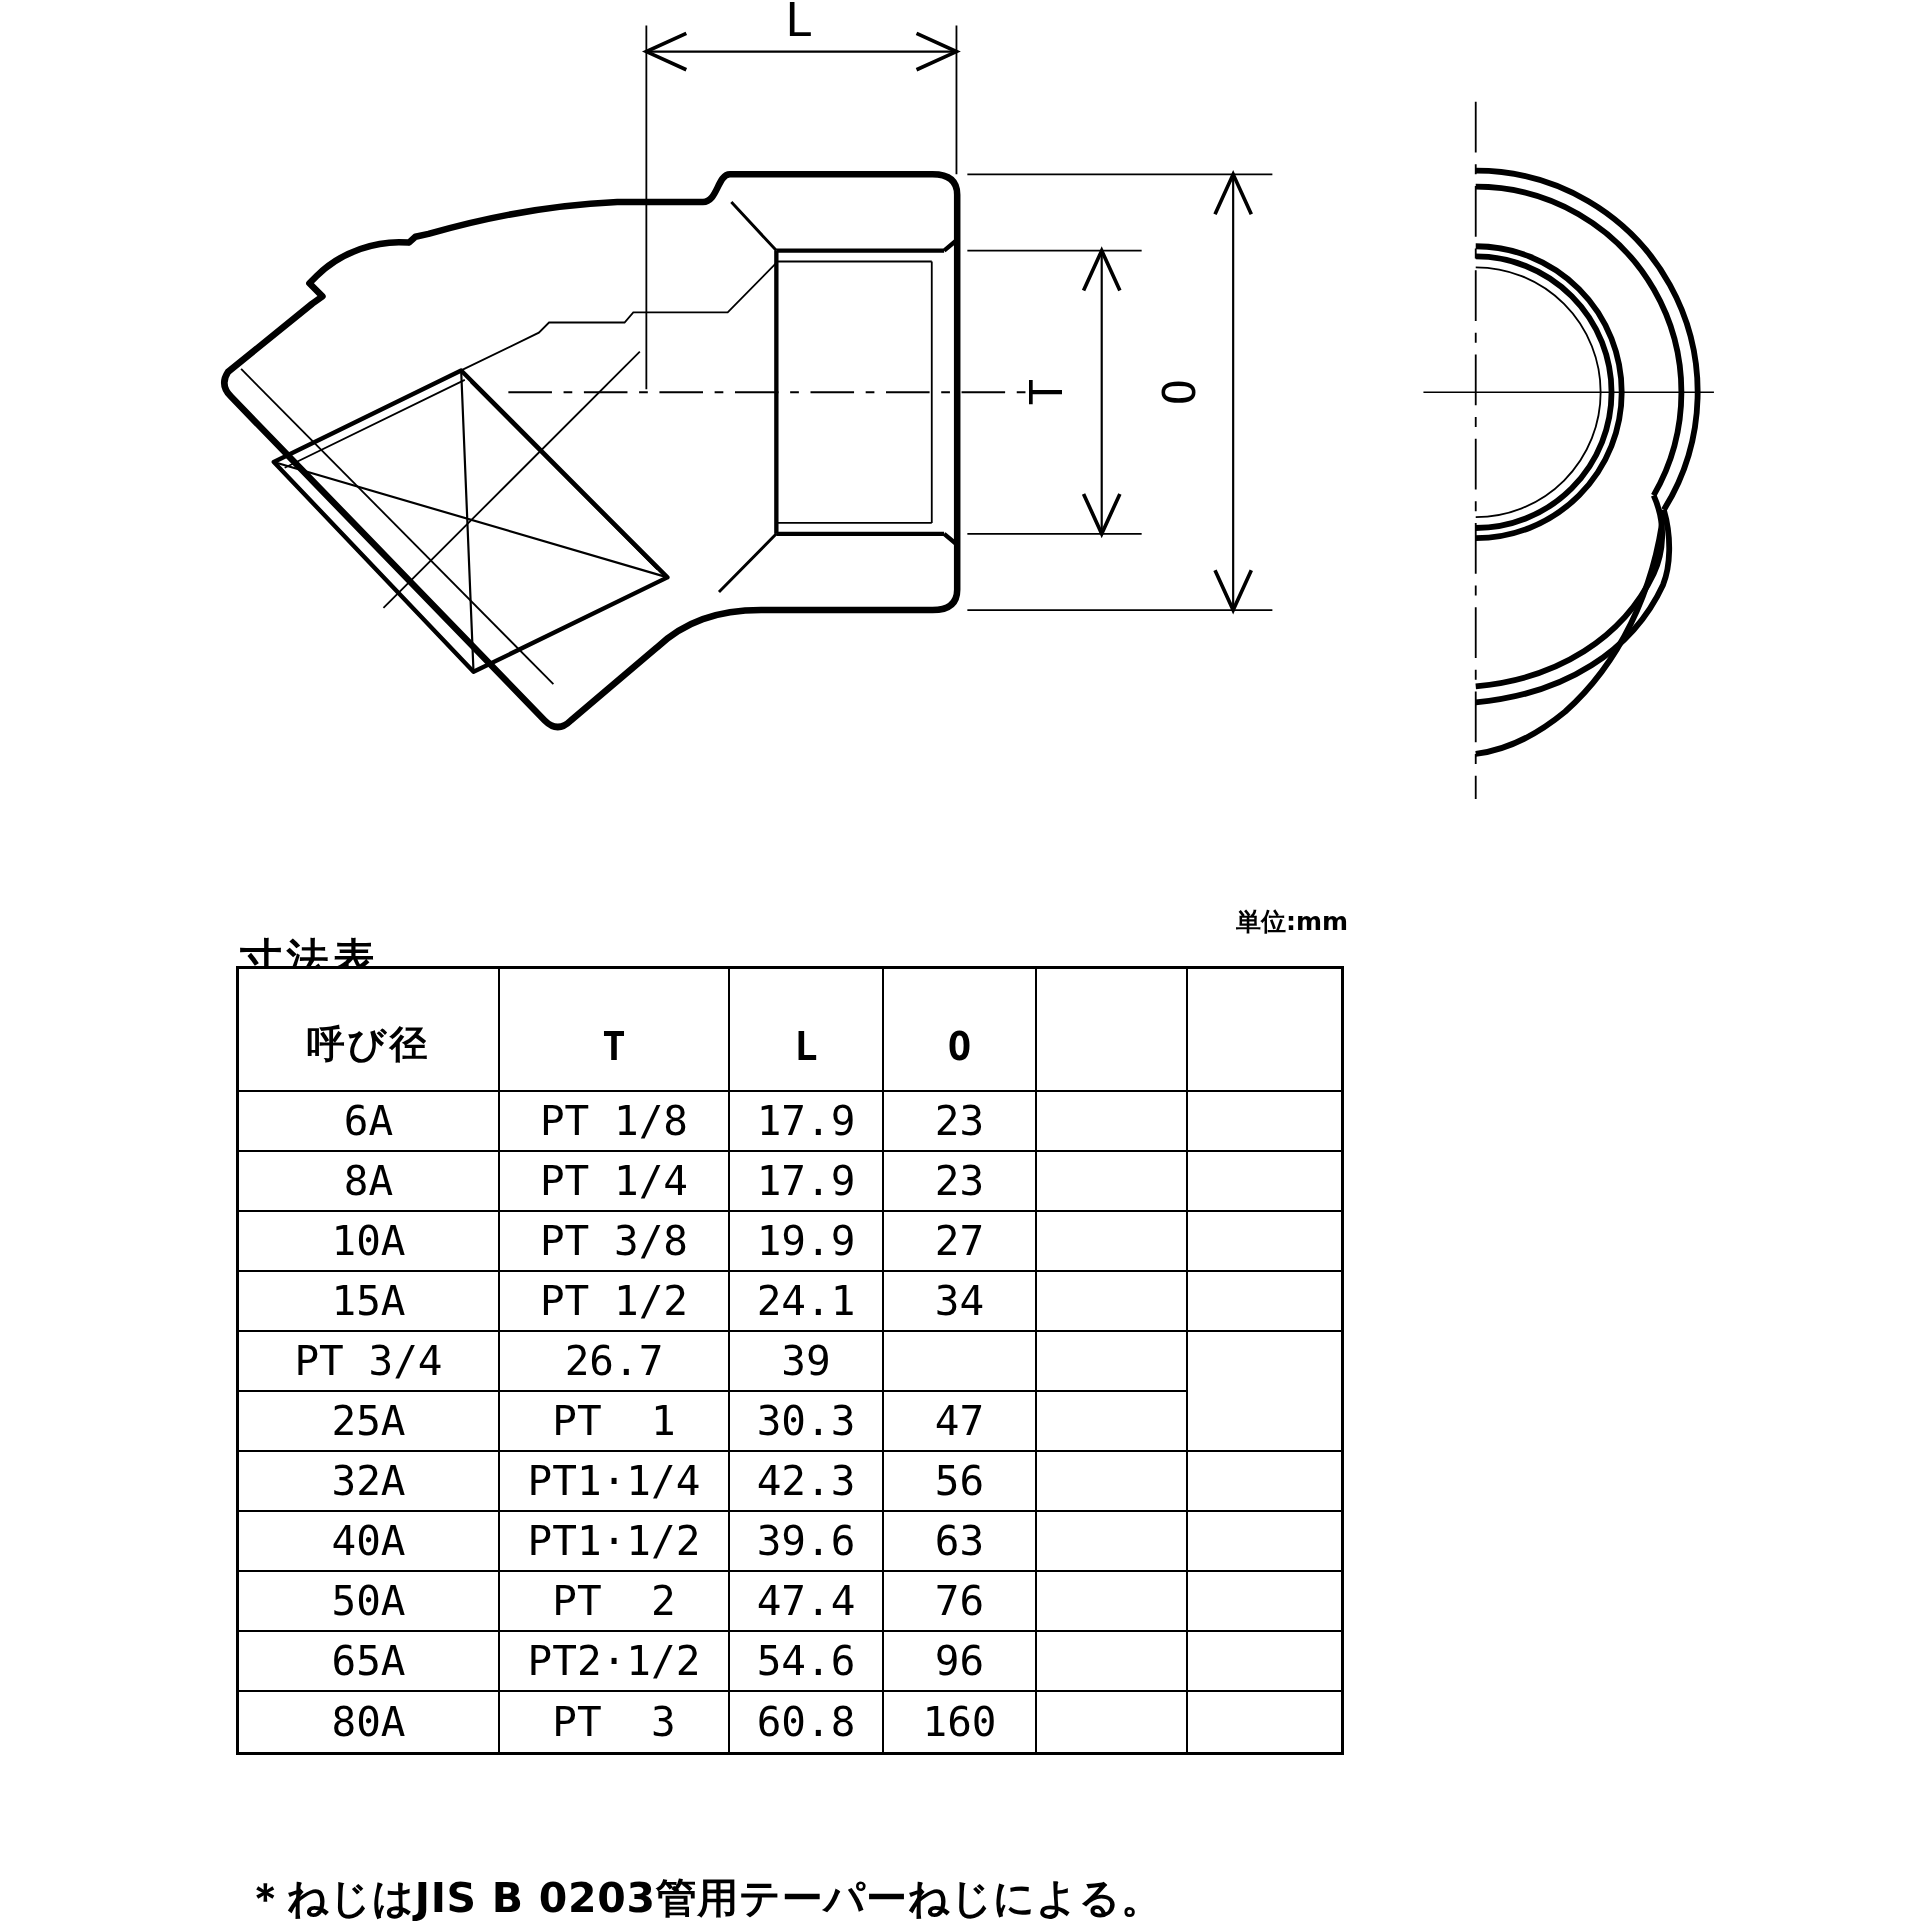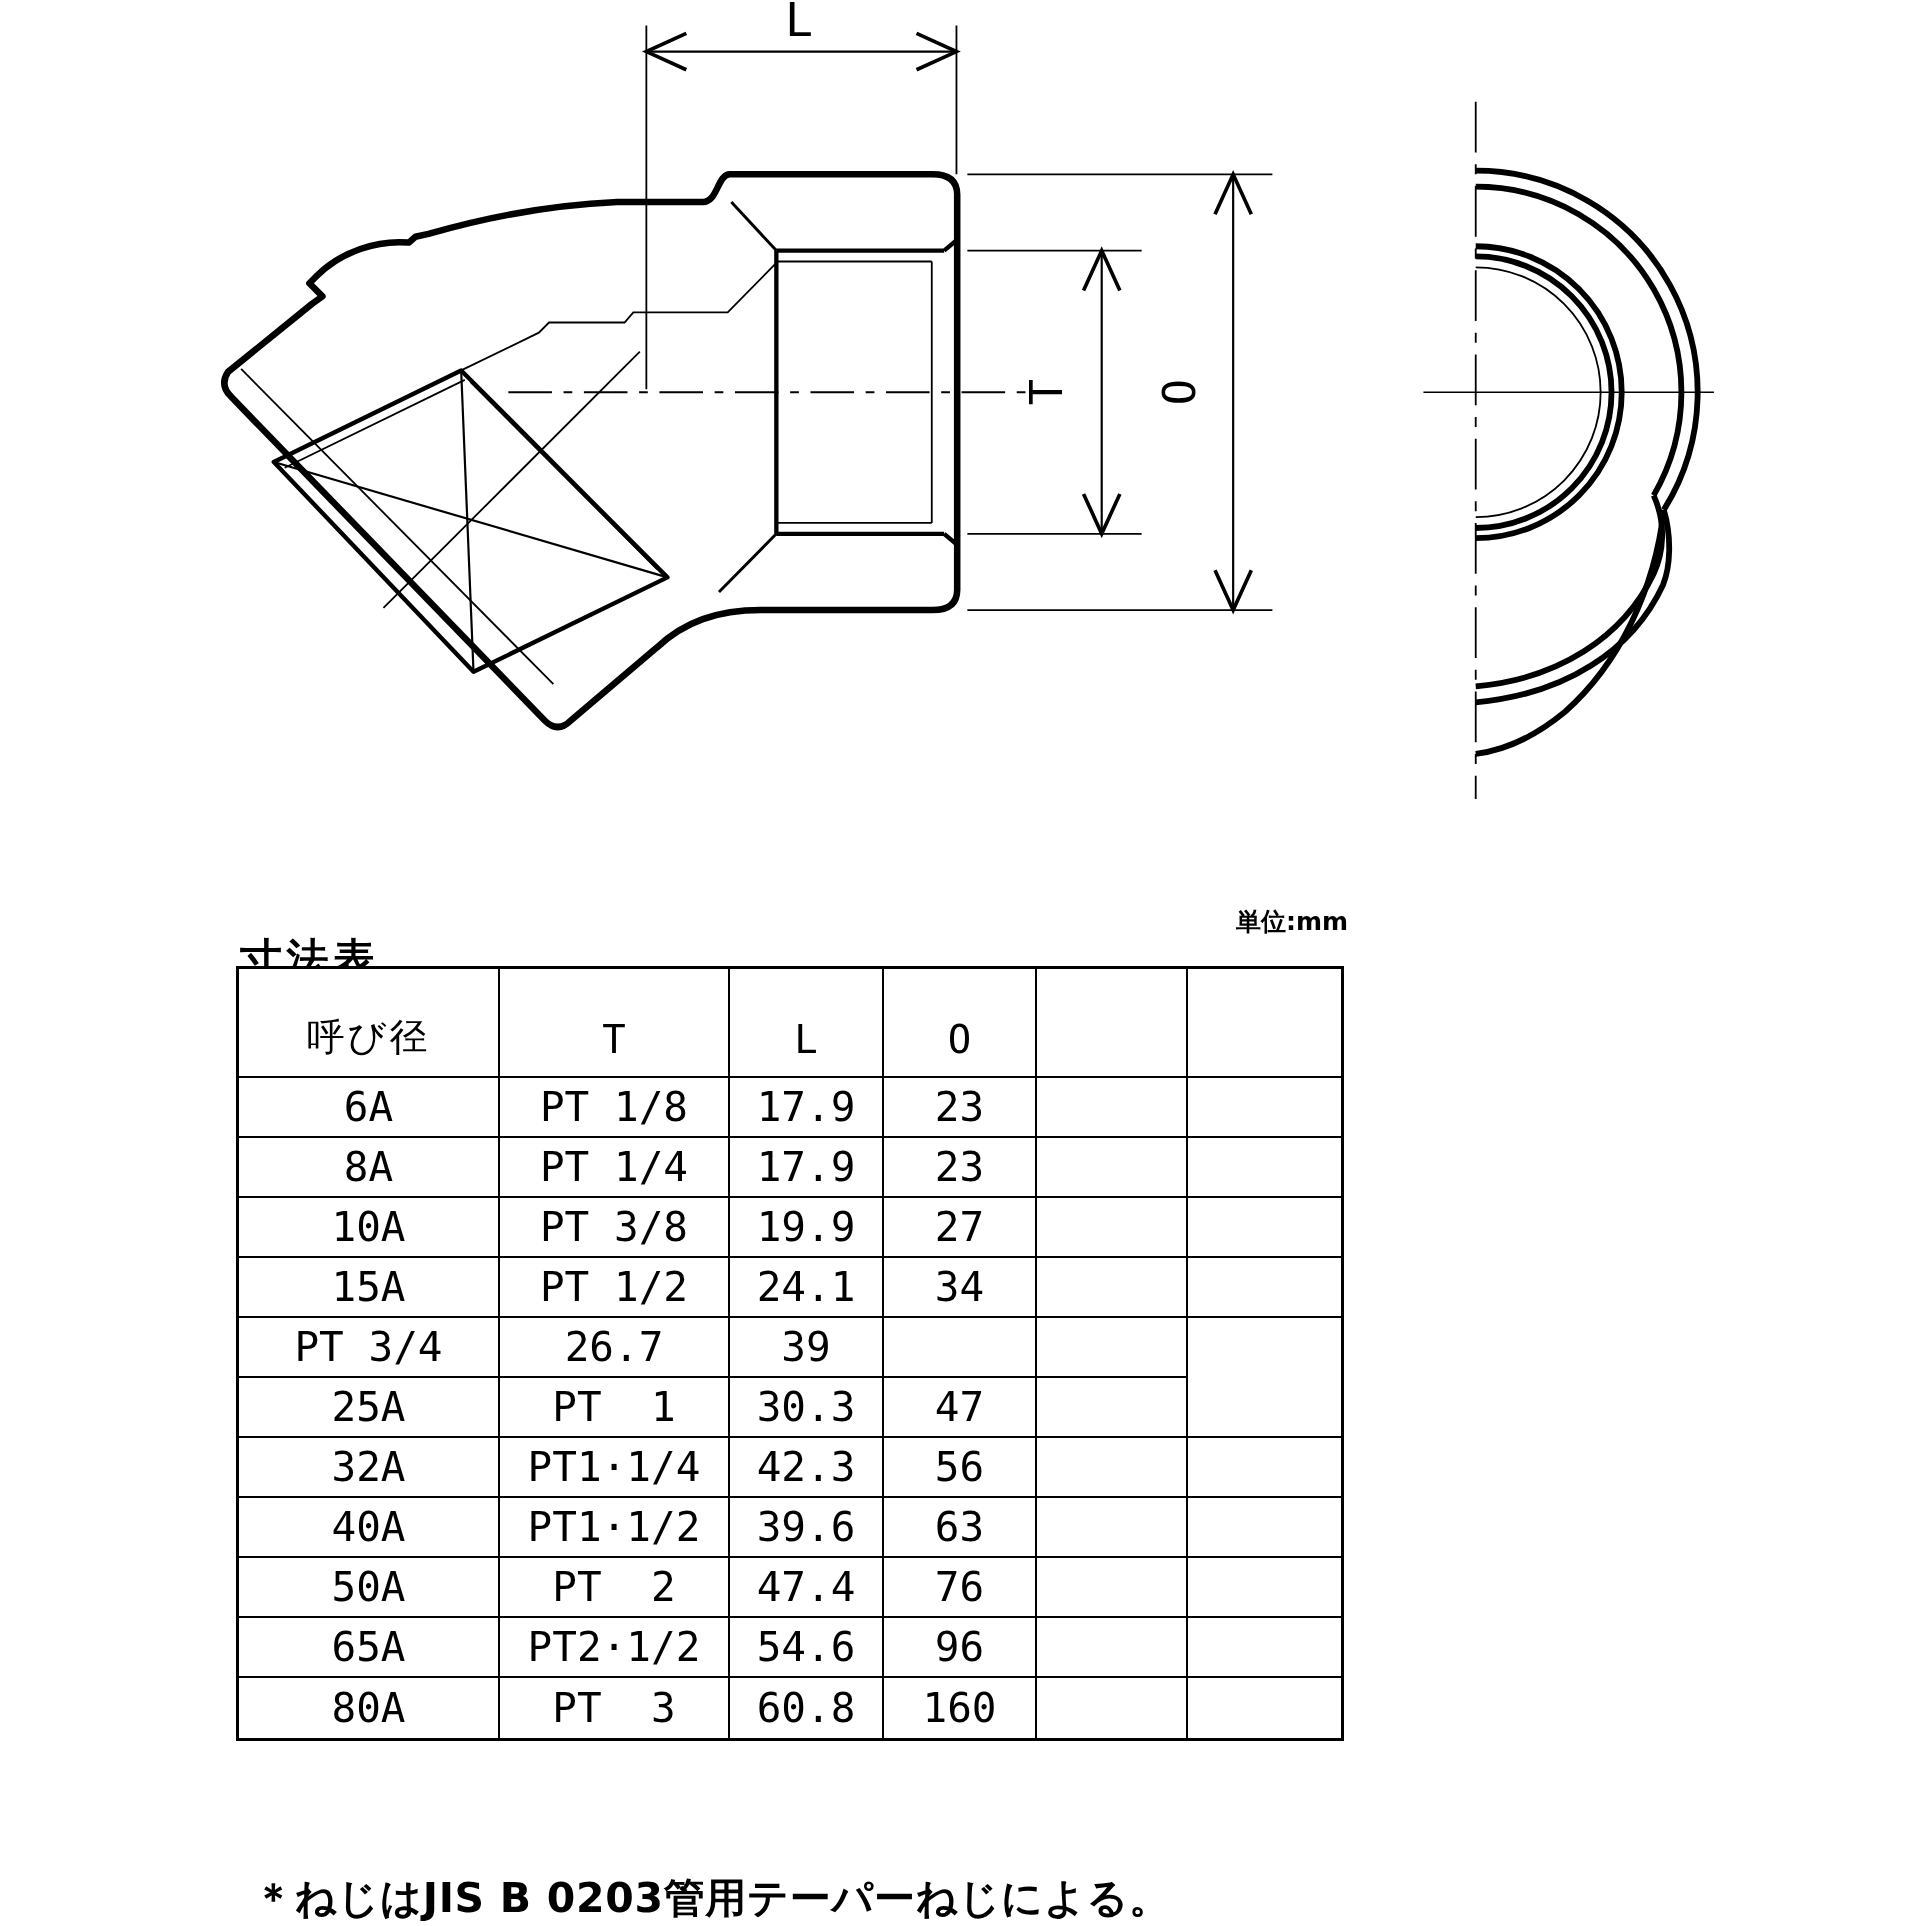--- a/index.html
+++ b/index.html
@@ -14,23 +14,23 @@
   .td{box-sizing:border-box;border-right:2.2px solid #000;border-bottom:2.9px solid #000;
       display:flex;align-items:center;justify-content:center;
       font-size:41px;white-space:pre;height:60px;}
   .td:nth-child(1){width:261px;}
   .td:nth-child(2){width:230px;}
   .td:nth-child(3){width:154px;}
   .td:nth-child(4){width:153px;}
   .td:nth-child(5){width:151px;}
   .td:nth-child(6){width:153px;border-right:none;}
   .tr:last-child .td{border-bottom:none;}
-  .header .td{height:109px;align-items:center;padding-top:33px;font-size:39px;}
+  .header .td{height:123px;align-items:center;padding-top:33px;font-size:39px;font-weight:bold;}
   .header .td.jp{font-size:38px;letter-spacing:2.9px;padding-top:29px;}
-  .footnote{position:absolute;left:245px;top:1871px;font-size:41px;letter-spacing:0.7px;font-weight:bold;margin-left:8px;}
+  .footnote{position:absolute;left:245px;top:1871px;font-size:41px;letter-spacing:0.7px;font-weight:bold;}
   .stroke{fill:none;stroke:#000;}
 </style>
 </head>
 <body>
 
 <div class="page">
 
   <svg width="1926" height="966" viewBox="0 0 2652 1330">
 
     <g>

